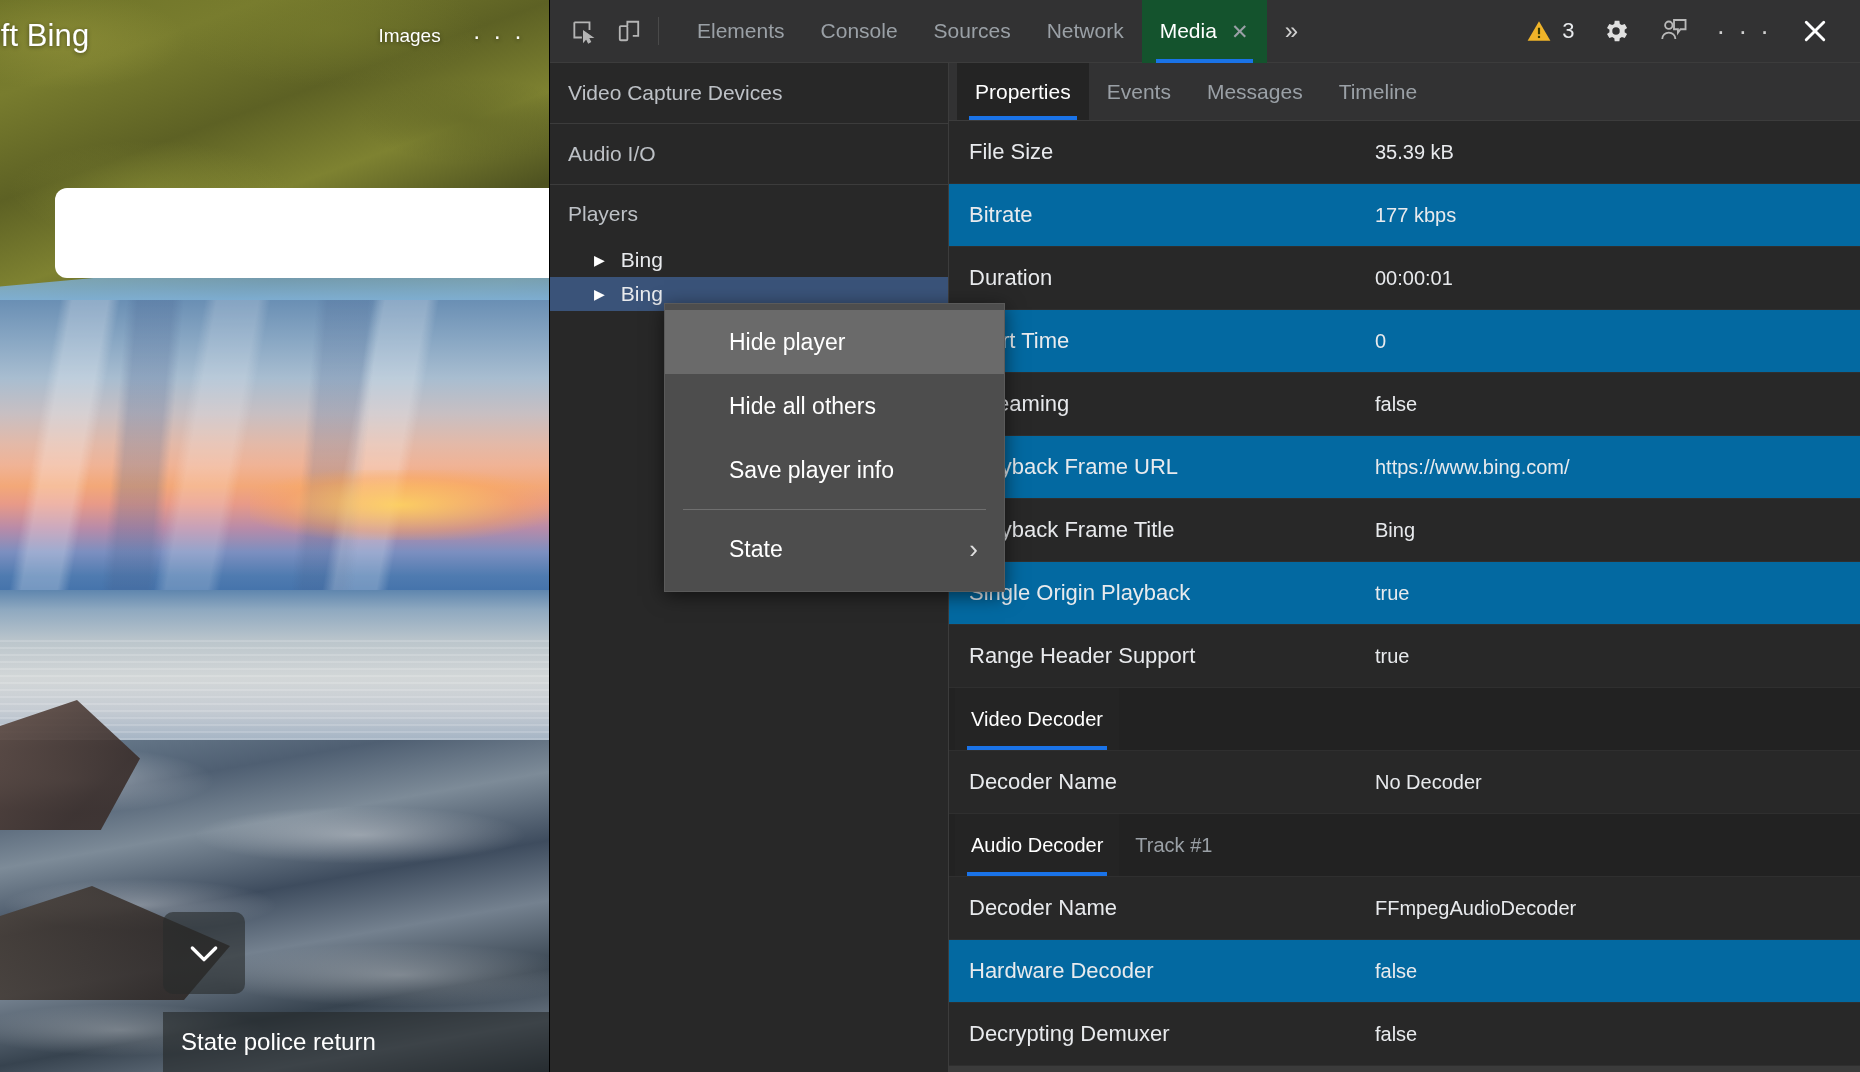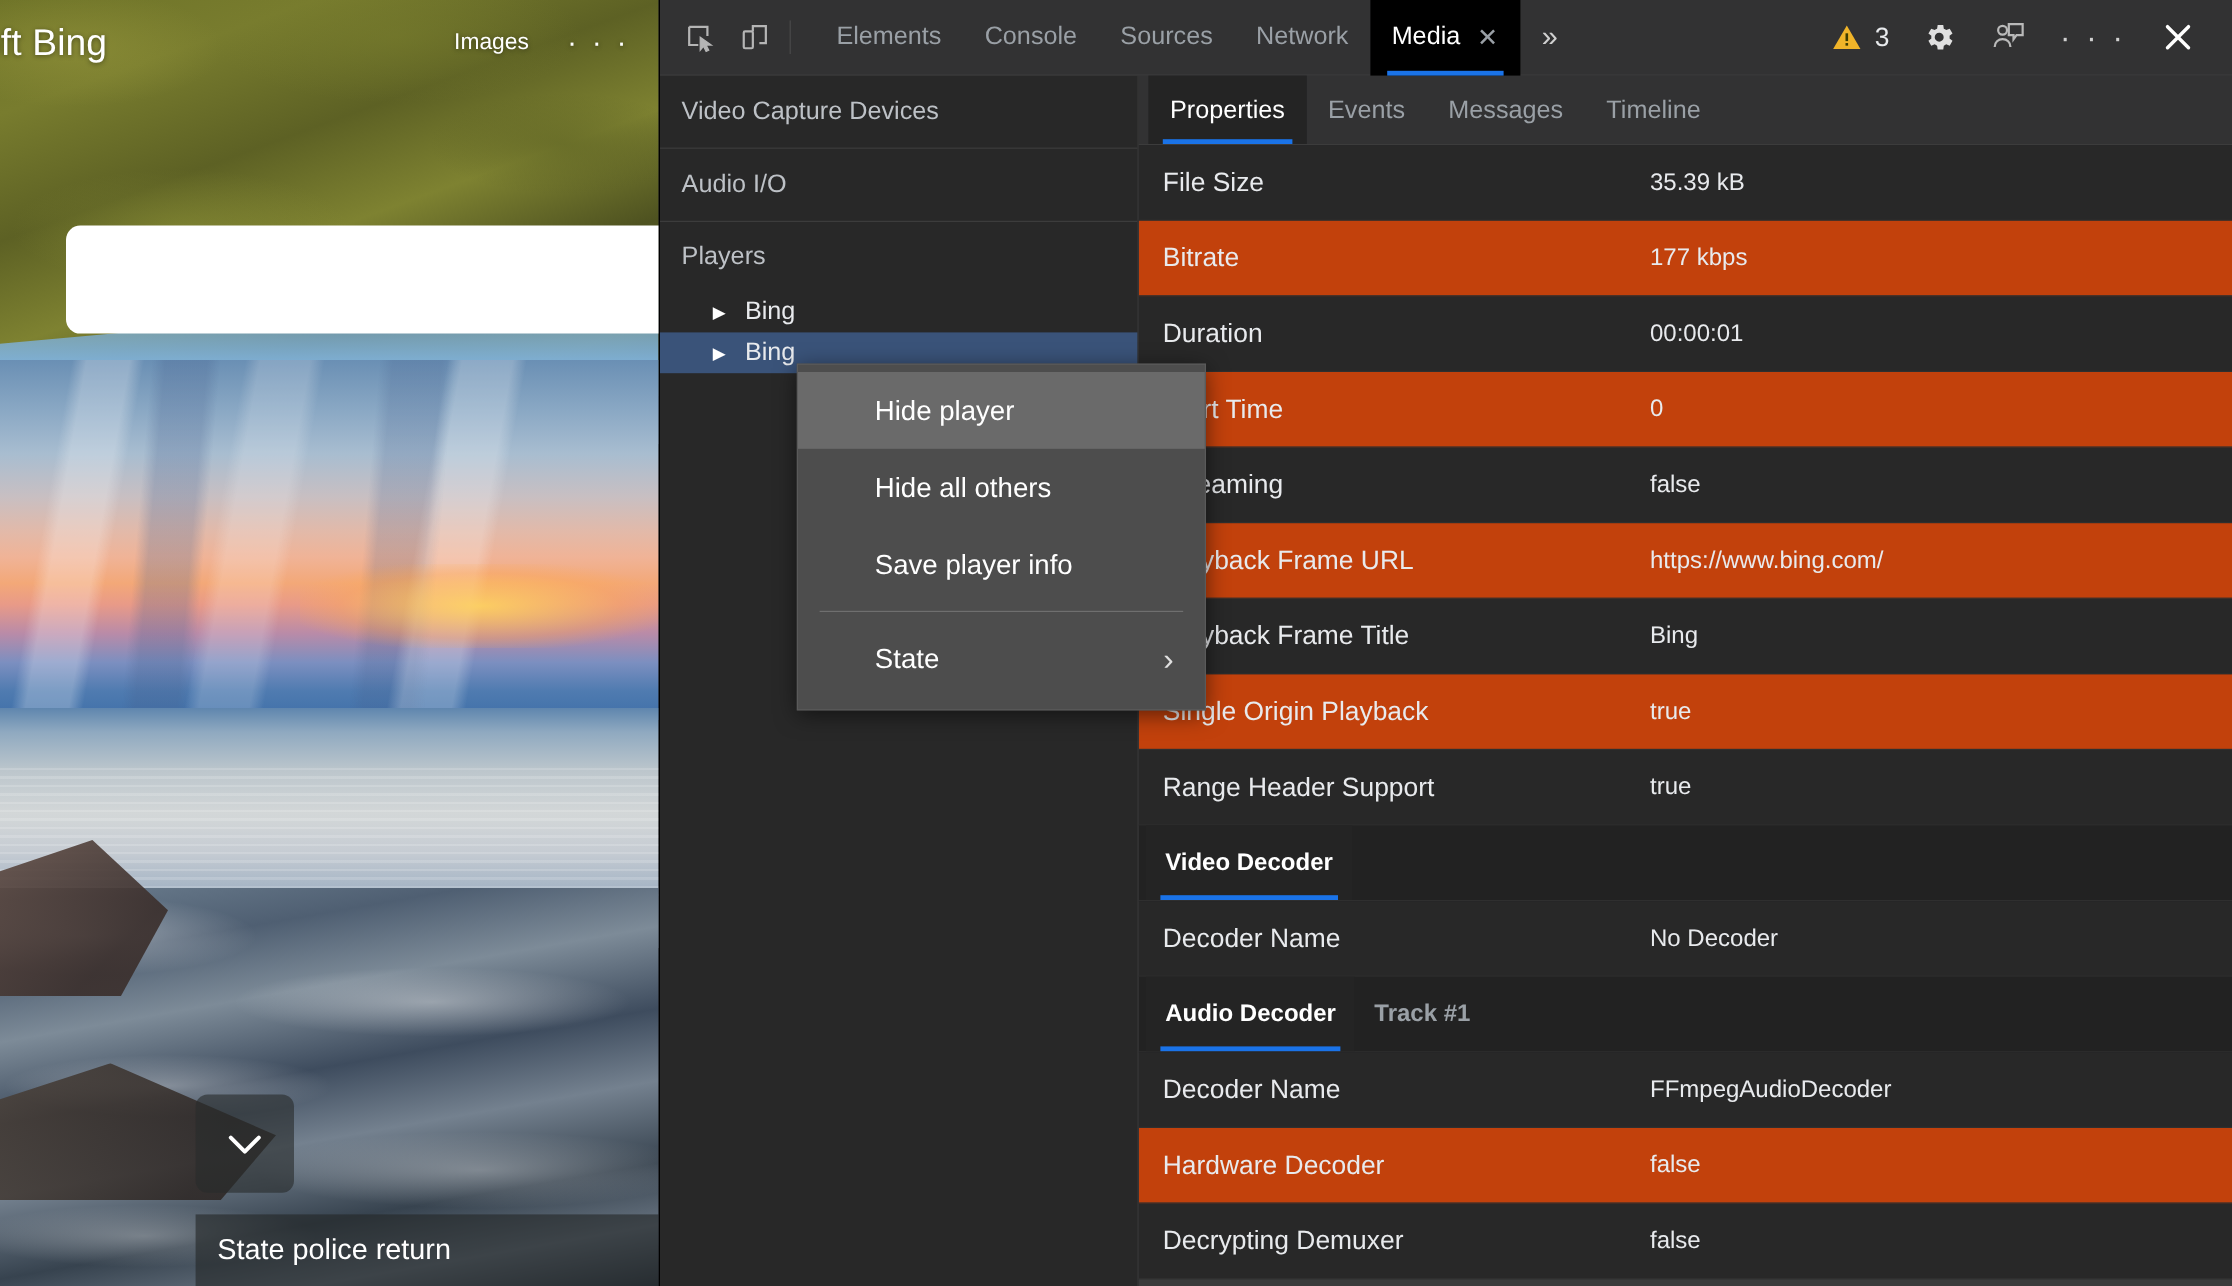--- a/index.html
+++ b/index.html
@@ -140,21 +140,21 @@
     width:46px; height:44px; display:flex; align-items:center; justify-content:center;
     cursor:pointer;
   }
   .tb-icon-btn svg { display:block; }
   .tb-sep { width:1px; height:28px; background:#4a4a4a; margin:0 6px; }
   .dt-tabs { display:flex; align-items:stretch; height:63px; margin-left:14px; }
   .dt-tab {
     display:flex; align-items:center; padding:0 18px; height:63px;
     color:#9aa0a6; font-size:21px; cursor:pointer; position:relative; white-space:nowrap;
   }
-  .dt-tab.active { color:#fff; background:#000000;justify-content:center; }
+  .dt-tab.active { color:#fff; background:#14532d;justify-content:center; }
   .dt-tab.active::after {
     content:""; position:absolute; left:14px; right:14px; bottom:0; height:4px; background:#1a73e8;
   }
   .dt-tab .tab-close {
     margin-left:14px; color:#9aa0a6; font-size:21px; line-height:1;
   }
   .dt-more-tabs {
     display:flex; align-items:center; justify-content:center;
     width:50px; height:63px; color:#d0d0d0; font-size:24px; cursor:pointer;
   }
@@ -202,27 +202,27 @@
     content:""; position:absolute; left:12px; right:12px; bottom:0; height:4px; background:#1a73e8;
   }
 
   .prop-scroll { flex:1; overflow:hidden; }
   .prop-row {
     height:63px; display:flex; align-items:center;
     border-bottom:1px solid #2f2f2f;
     gap:48px;
   }
   .prop-row.odd  { background:#282828; }
-  .prop-row.even { background:#c2410c; }
+  .prop-row.even { background:#0369a1; }
   .prop-key { width:378px; min-width:378px; padding-left:20px; color:#e8eaed; font-size:22px; }
   .prop-val { color:#e8eaed; font-size:20px; }
 
   .decoder-bar {
     height:63px; display:flex; align-items:stretch; background:#222222;
-    border-bottom:1px solid #2f2f2f; padding-left:6px;font-weight:bold;
+    border-bottom:1px solid #2f2f2f; padding-left:6px;
   }
   .dec-tab {
     display:flex; align-items:center; padding:0 16px; color:#9aa0a6; font-size:20px;
     position:relative; cursor:pointer;
   }
   .dec-tab.active { color:#fff; background:#242424; }
   .dec-tab.active::after {
     content:""; position:absolute; left:12px; right:12px; bottom:0; height:4px; background:#1a73e8;
   }
   .prop-filler { height:62px; background:#3b3b3b; border-bottom:1px solid #4a4a4a; }

